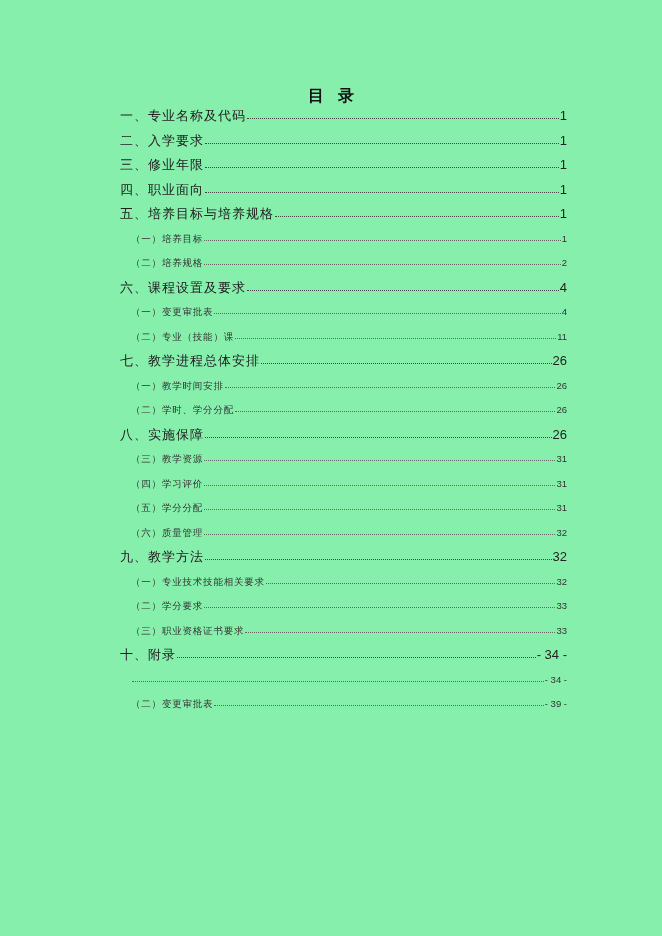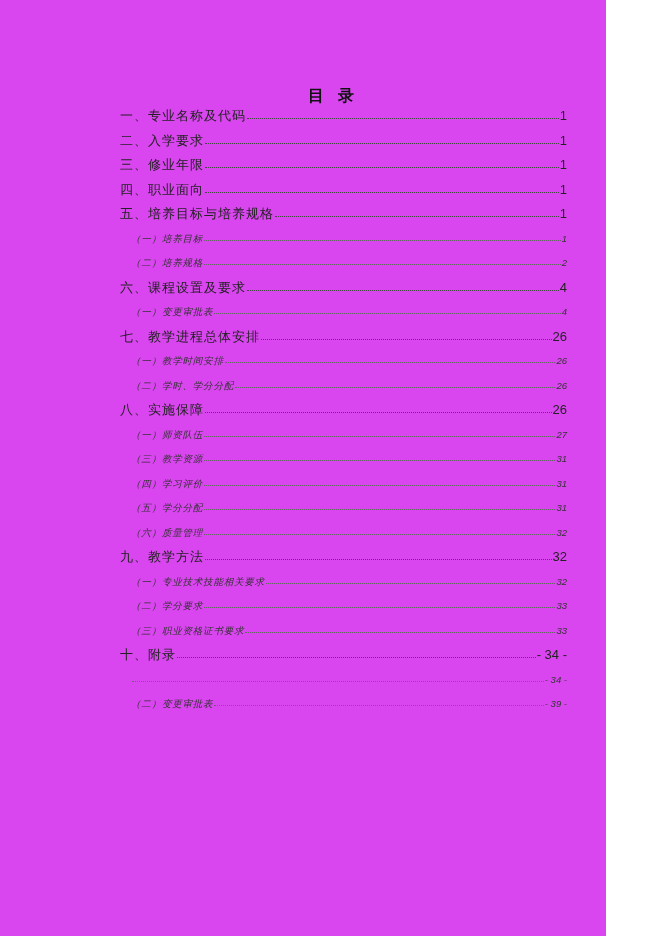--- a/index.html
+++ b/index.html
@@ -11,22 +11,22 @@
       width: 662px;
       height: 936px;
       position: relative;
       overflow: hidden;
       font-family: "DejaVu Serif", "Liberation Serif", serif;
       color: #1a1a1a;
     }
     .page {
       position: absolute;
       left: 0; top: 0;
-      width: 606px; height: 936px;
-      background: #d946ef;
+      width: 662px; height: 936px;
+      background: #86efac;
     }
     .toc-title {
       position: absolute;
       top: 86px;
       left: 0;
       width: 662px;
       text-align: center;
       font-family: "DejaVu Sans", "Liberation Sans", sans-serif;
       font-weight: bold;
       font-size: 16px;
@@ -49,21 +49,20 @@
       white-space: nowrap;
     }
     .toc-row.l1 {
       font-size: 13px;
       color: #222;
     }
     .toc-row.l2 {
       font-size: 9.5px;
       padding-left: 11px;
       color: #333;
-      font-style: italic;
     }
     .toc-row .label {
       flex: 0 0 auto;
       letter-spacing: 1px;
     }
     .toc-row.l2 .label {
       letter-spacing: 0.8px;
     }
     .toc-row .leader {
       flex: 1 1 auto;
@@ -133,44 +132,44 @@
       <div class="toc-row l1">
         <span class="label">六、课程设置及要求</span>
         <span class="leader"></span>
         <span class="page-num">4</span>
       </div>
       <div class="toc-row l2">
         <span class="label">（一）变更审批表</span>
         <span class="leader"></span>
         <span class="page-num">4</span>
       </div>
+      <div class="toc-row l2">
+        <span class="label">（二）专业（技能）课</span>
+        <span class="leader"></span>
+        <span class="page-num">11</span>
+      </div>
       <div class="toc-row l1">
         <span class="label">七、教学进程总体安排</span>
         <span class="leader"></span>
         <span class="page-num">26</span>
       </div>
       <div class="toc-row l2">
         <span class="label">（一）教学时间安排</span>
         <span class="leader"></span>
         <span class="page-num">26</span>
       </div>
       <div class="toc-row l2">
         <span class="label">（二）学时、学分分配</span>
         <span class="leader"></span>
         <span class="page-num">26</span>
       </div>
       <div class="toc-row l1">
         <span class="label">八、实施保障</span>
         <span class="leader"></span>
         <span class="page-num">26</span>
-      </div>
-      <div class="toc-row l2">
-        <span class="label">（一）师资队伍</span>
-        <span class="leader"></span>
-        <span class="page-num">27</span>
       </div>
       <div class="toc-row l2">
         <span class="label">（三）教学资源</span>
         <span class="leader"></span>
         <span class="page-num">31</span>
       </div>
       <div class="toc-row l2">
         <span class="label">（四）学习评价</span>
         <span class="leader"></span>
         <span class="page-num">31</span>

